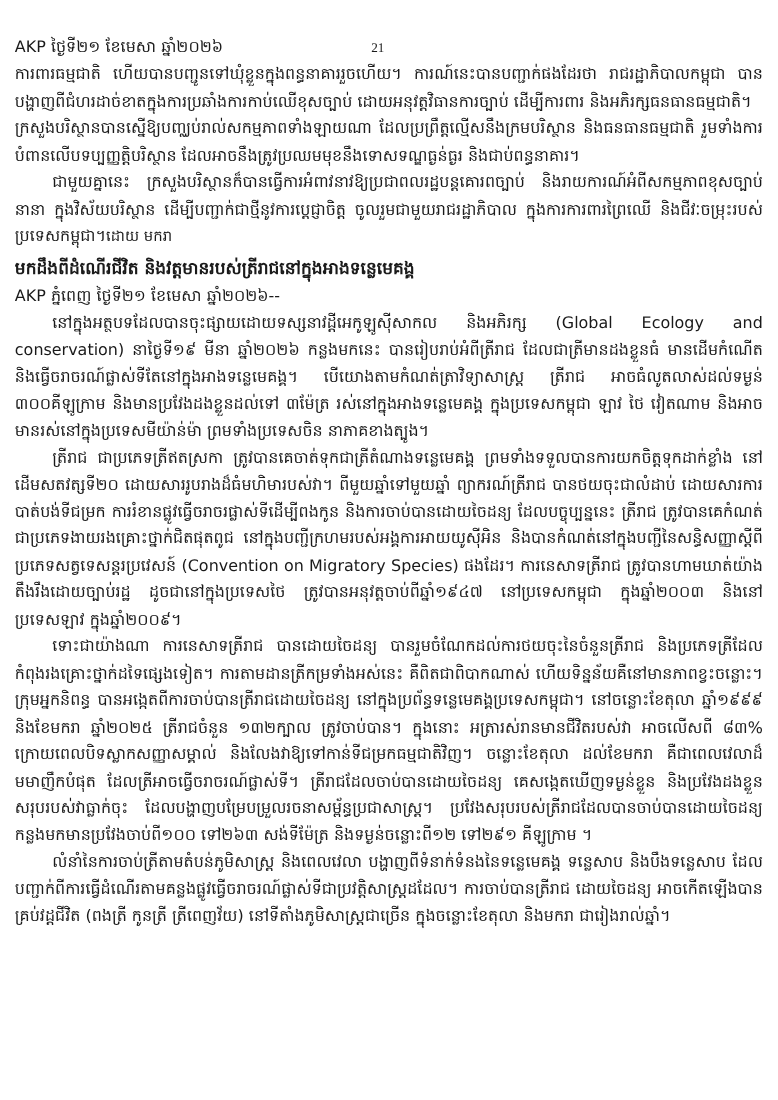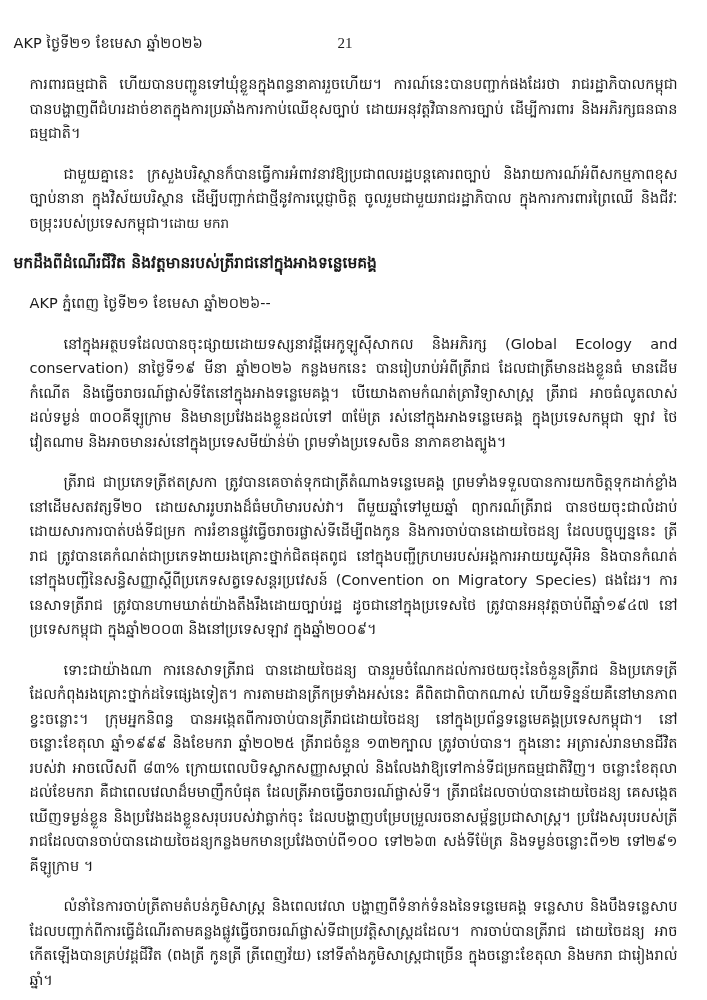--- a/index.html
+++ b/index.html
@@ -29,24 +29,24 @@
   .header-date {
     position: absolute;
     left: 0;
     top: 0;
   }
   .page-number {
     position: absolute;
     left: 324px;
     top: 0;
     font-family: "Liberation Serif", serif;
-    font-size: 15px;
+    font-size: 12px;
   }
   .body-text p {
-    margin: 16px;
+    margin: 0;
     font-size: 14.5px;
     line-height: 24.5px;
     text-align: justify;
     text-justify: inter-word;
   }
   .body-text p.indent {
     text-indent: 34px;
   }
   .byline {
     font-size: 13.5px;
@@ -72,20 +72,21 @@
 
   <div class="page-header">
     <span class="header-date">AKP ថ្ងៃទី២១ ខែមេសា ឆ្នាំ២០២៦</span>
     <span class="page-number">21</span>
   </div>
 
   <div class="body-text">
 
     <p>ការពារធម្មជាតិ ហើយបានបញ្ជូនទៅឃុំខ្លួនក្នុងពន្ធនាគាររួចហើយ។ ការណ៍នេះបានបញ្ជាក់ផងដែរថា រាជរដ្ឋាភិបាលកម្ពុជា បានបង្ហាញពីជំហរដាច់ខាតក្នុងការប្រឆាំងការកាប់ឈើខុសច្បាប់ ដោយអនុវត្តវិធានការច្បាប់ ដើម្បីការពារ និងអភិរក្សធនធានធម្មជាតិ។</p>
 
+    <p>ក្រសួងបរិស្ថានបានស្នើឱ្យបញ្ឈប់រាល់សកម្មភាពទាំងឡាយណា ដែលប្រព្រឹត្តល្មើសនឹងក្រមបរិស្ថាន និងធនធានធម្មជាតិ រួមទាំងការបំពានលើបទប្បញ្ញត្តិបរិស្ថាន ដែលអាចនឹងត្រូវប្រឈមមុខនឹងទោសទណ្ឌធ្ងន់ធ្ងរ និងជាប់ពន្ធនាគារ។</p>
 
     <p class="indent"><span>ជាមួយគ្នានេះ ក្រសួងបរិស្ថានក៏បានធ្វើការអំពាវនាវឱ្យប្រជាពលរដ្ឋបន្តគោរពច្បាប់ និងរាយការណ៍អំពីសកម្មភាពខុសច្បាប់នានា ក្នុងវិស័យបរិស្ថាន ដើម្បីបញ្ជាក់ជាថ្មីនូវការប្ដេជ្ញាចិត្ត ចូលរួមជាមួយរាជរដ្ឋាភិបាល ក្នុងការការពារព្រៃឈើ និងជីវៈចម្រុះរបស់ប្រទេសកម្ពុជា។</span><span class="byline">ដោយ មករា</span></p>
 
     <h2 class="article-headline">មកដឹងពីដំណើរជីវិត និងវត្តមានរបស់ត្រីរាជនៅក្នុងអាងទន្លេមេគង្គ</h2>
 
     <p class="article-dateline">AKP ភ្នំពេញ ថ្ងៃទី២១ ខែមេសា ឆ្នាំ២០២៦--</p>
 
     <p class="indent">នៅក្នុងអត្ថបទដែលបានចុះផ្សាយដោយទស្សនាវដ្ដីអេកូឡូស៊ីសាកល និងអភិរក្ស (Global Ecology and conservation) នាថ្ងៃទី១៩ មីនា ឆ្នាំ២០២៦ កន្លងមកនេះ បានរៀបរាប់អំពីត្រីរាជ ដែលជាត្រីមានដងខ្លួនធំ មានដើមកំណើត និងធ្វើចរាចរណ៍ផ្លាស់ទីតែនៅក្នុងអាងទន្លេមេគង្គ។ បើយោងតាមកំណត់ត្រាវិទ្យាសាស្ត្រ ត្រីរាជ អាចធំលូតលាស់ដល់ទម្ងន់ ៣០០គីឡូក្រាម និងមានប្រវែងដងខ្លួនដល់ទៅ ៣ម៉ែត្រ រស់នៅក្នុងអាងទន្លេមេគង្គ ក្នុងប្រទេសកម្ពុជា ឡាវ ថៃ វៀតណាម និងអាចមានរស់នៅក្នុងប្រទេសមីយ៉ាន់ម៉ា ព្រមទាំងប្រទេសចិន នាភាគខាងត្បូង។</p>
 
     <p class="indent">ត្រីរាជ ជាប្រភេទត្រីឥតស្រកា ត្រូវបានគេចាត់ទុកជាត្រីតំណាងទន្លេមេគង្គ ព្រមទាំងទទួលបានការយកចិត្តទុកដាក់ខ្លាំង នៅដើមសតវត្សទី២០ ដោយសាររូបរាងដ៏ធំមហិមារបស់វា។ ពីមួយឆ្នាំទៅមួយឆ្នាំ ព្យាករណ៍ត្រីរាជ បានថយចុះជាលំដាប់ ដោយសារការបាត់បង់ទីជម្រក ការរំខានផ្លូវធ្វើចរាចរផ្លាស់ទីដើម្បីពងកូន និងការចាប់បានដោយចៃដន្យ ដែលបច្ចុប្បន្ននេះ ត្រីរាជ ត្រូវបានគេកំណត់ជាប្រភេទងាយរងគ្រោះថ្នាក់ជិតផុតពូជ នៅក្នុងបញ្ជីក្រហមរបស់អង្គការអាយយូស៊ីអិន និងបានកំណត់នៅក្នុងបញ្ជីនៃសន្ធិសញ្ញាស្ដីពីប្រភេទសត្វទេសន្ដរប្រវេសន៍ (Convention on Migratory Species) ផងដែរ។ ការនេសាទត្រីរាជ ត្រូវបានហាមឃាត់យ៉ាងតឹងរឹងដោយច្បាប់រដ្ឋ ដូចជានៅក្នុងប្រទេសថៃ ត្រូវបានអនុវត្តចាប់ពីឆ្នាំ១៩៤៧ នៅប្រទេសកម្ពុជា ក្នុងឆ្នាំ២០០៣ និងនៅប្រទេសឡាវ ក្នុងឆ្នាំ២០០៩។</p>

